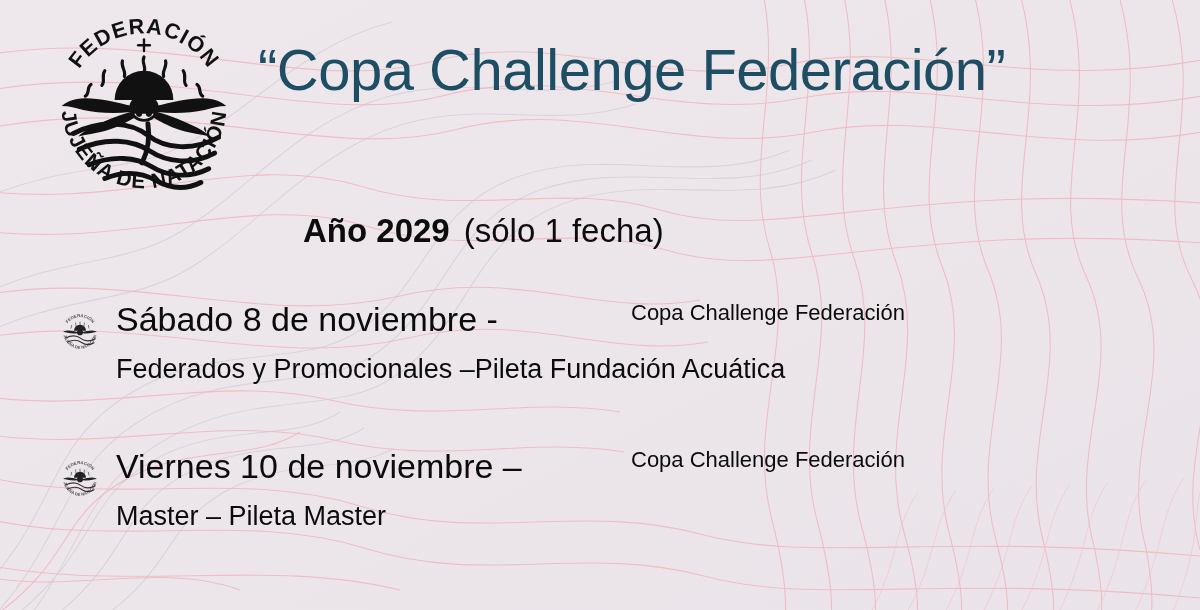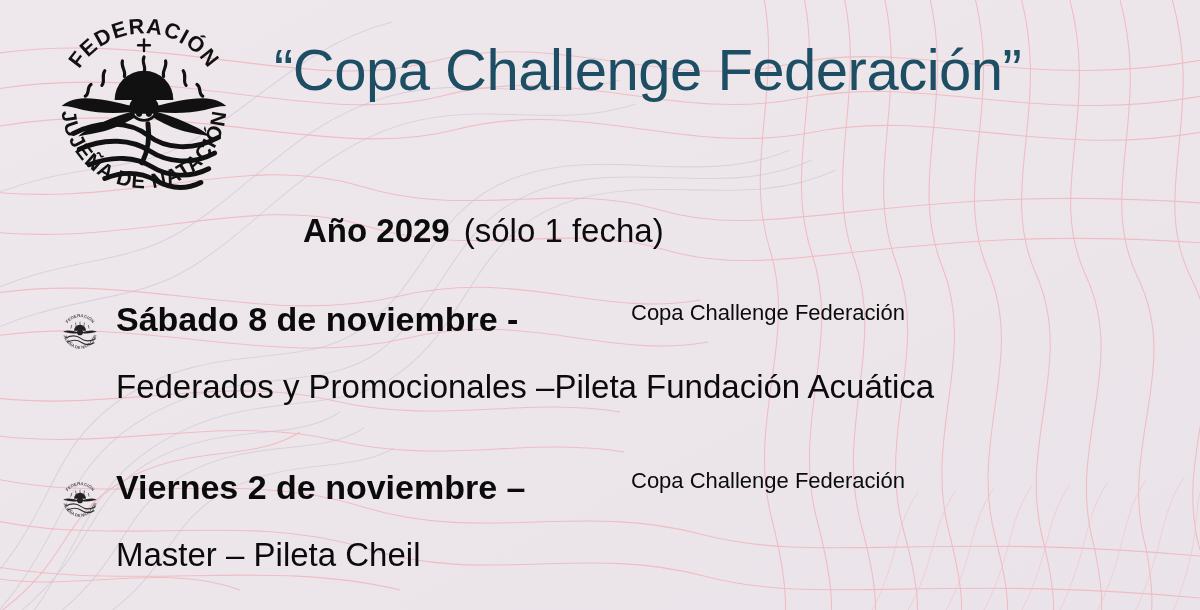--- a/index.html
+++ b/index.html
@@ -33,21 +33,21 @@
     position: absolute;
     left: 46px;
     top: 8px;
     width: 196px;
     height: 196px;
   }
 
   
   .title {
     position: absolute;
-    left: 274px;
+    left: 258px;
     top: 40px;
     width: 900px;
     font-size: 58px;
     font-weight: 400;
     letter-spacing: -0.5px;
     color: #1d4e63;
     white-space: nowrap;
     line-height: 1.05;
   }
 
@@ -95,39 +95,39 @@
     top: 12px;
     width: 40px;
     height: 40px;
   }
 
   .event-date {
     position: absolute;
     left: 116px;
     top: 0;
     font-size: 34px;
-    font-weight: bold;
+    font-weight: normal;
     color: #0b0b0b;
     white-space: nowrap;
   }
 
   .event-title {
     position: absolute;
     left: 631px;
     top: 0;
     font-size: 22px;
     font-weight: 400;
     color: #0b0b0b;
     white-space: nowrap;
   }
 
   .event-line2 {
-    margin-top: 18px;
+    margin-top: 4px;
     padding-left: 116px;
-    font-size: 33px;
+    font-size: 27px;
     font-weight: 400;
     color: #0b0b0b;
     white-space: nowrap;
   }
 
   .misspelled {
     background-repeat: repeat-x;
     background-position: 0 1.02em;
     background-size: 6px 3px;
     background-image:
@@ -335,22 +335,22 @@
           <g fill="#222">
             <path d="M88,100 C72,96 56,92 40,92 C28,92 20,96 16,100 C24,100 30,102 38,104 C52,107 70,108 86,106 Z"></path>
             <path d="M112,100 C128,96 144,92 160,92 C172,92 180,96 184,100 C176,100 170,102 162,104 C148,107 130,108 114,106 Z"></path>
           </g>
           <ellipse cx="100" cy="102" rx="15" ry="14" fill="#222"></ellipse>
           <g fill="none" stroke="#333" stroke-width="6" stroke-linecap="round">
             <path d="M28,130 C56,116 86,118 104,132 C122,146 150,148 176,134"></path>
             <path d="M38,150 C64,138 90,140 108,152 C126,164 150,166 170,154"></path>
           </g>
         </svg>
-        <span class="event-date">Viernes 2 de noviembre –</span>
+        <span class="event-date">Viernes 10 de noviembre –</span>
         <span class="event-title">Copa Challenge Federación</span>
       </div>
       <div class="event-line2">
-        <span>Master – Pileta </span><span class="misspelled">Cheil</span>
+        <span>Master – Pileta </span><span class="misspelled">Master</span>
       </div>
     </div>
 
   </div>
 </div>
 
 </body></html>

